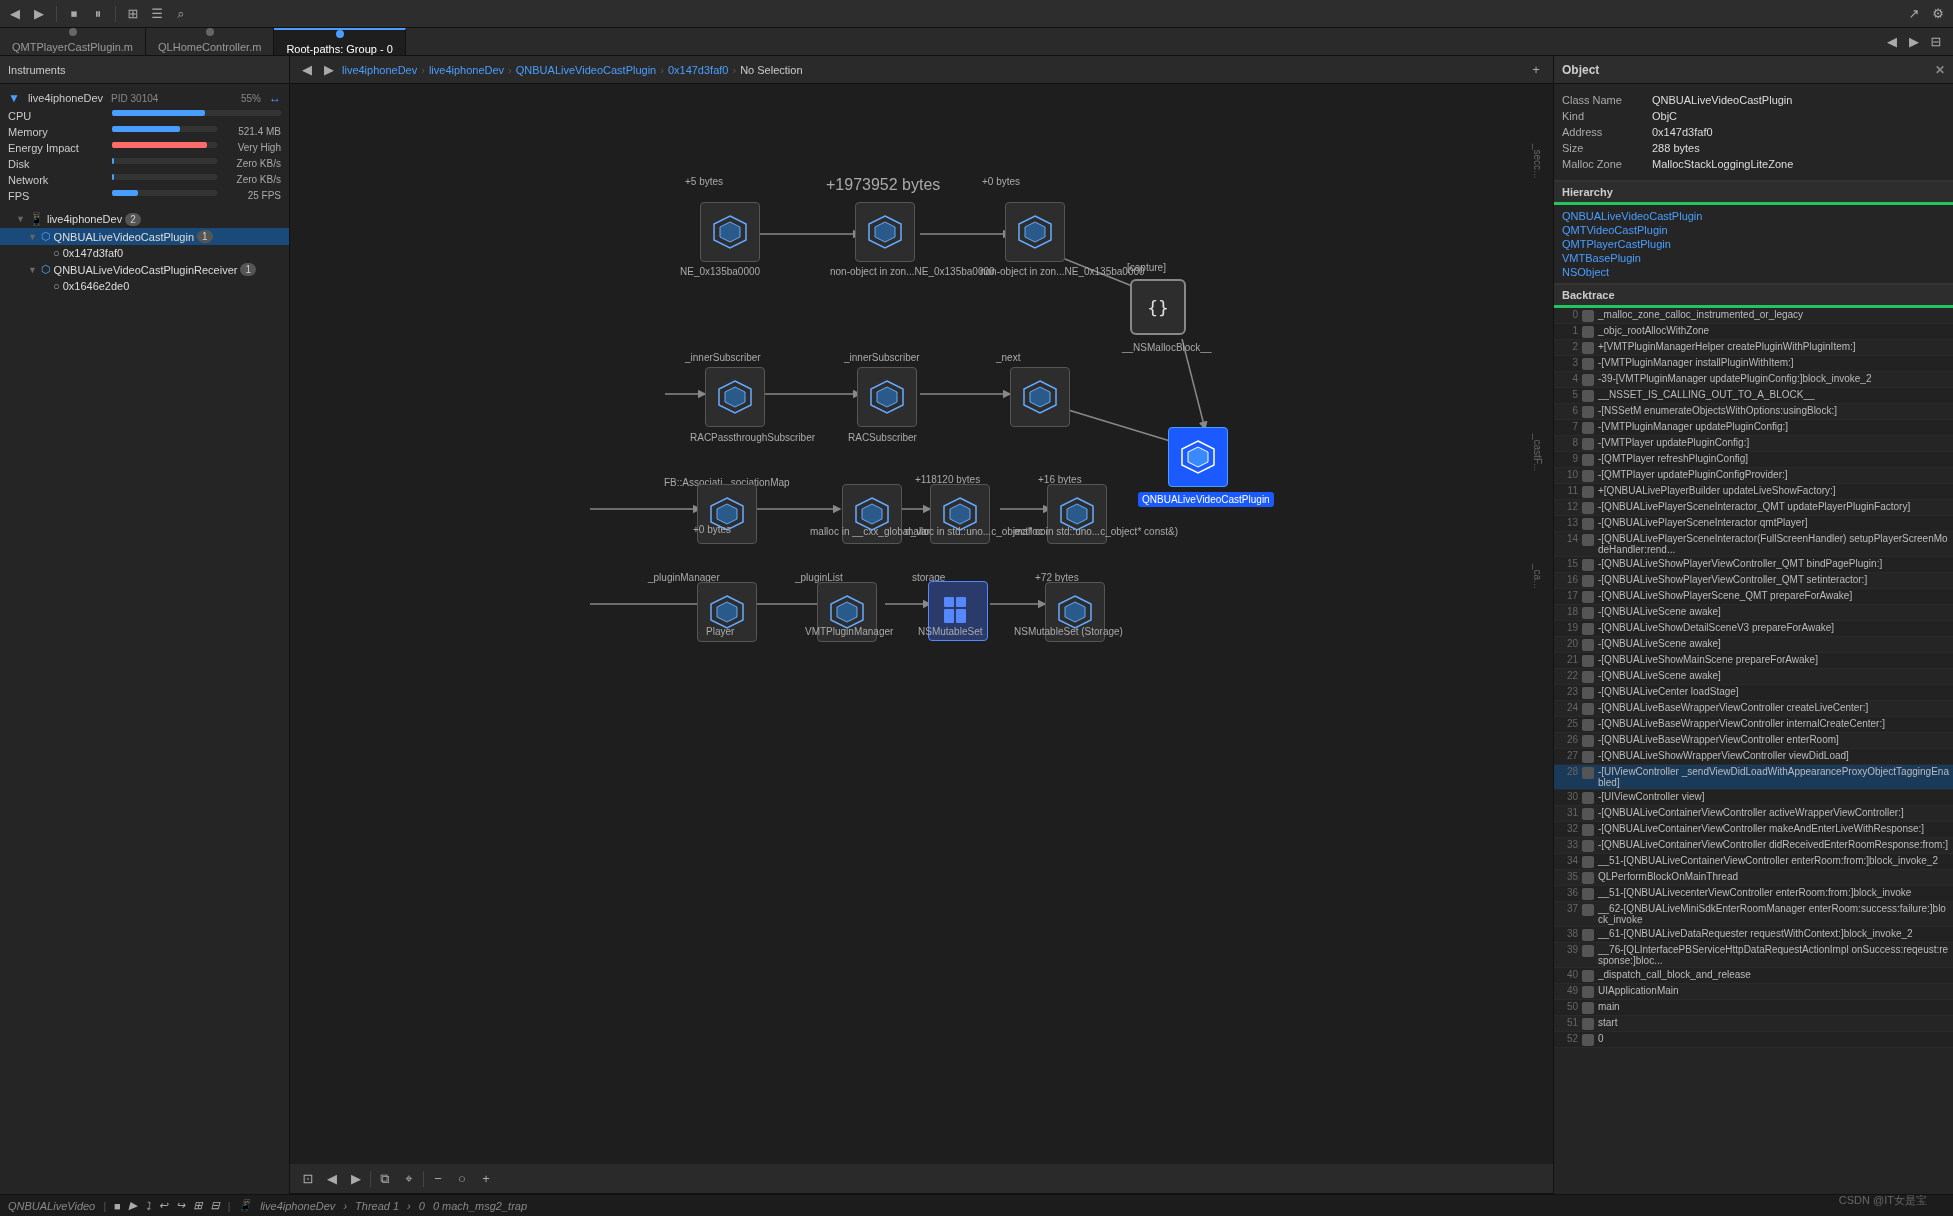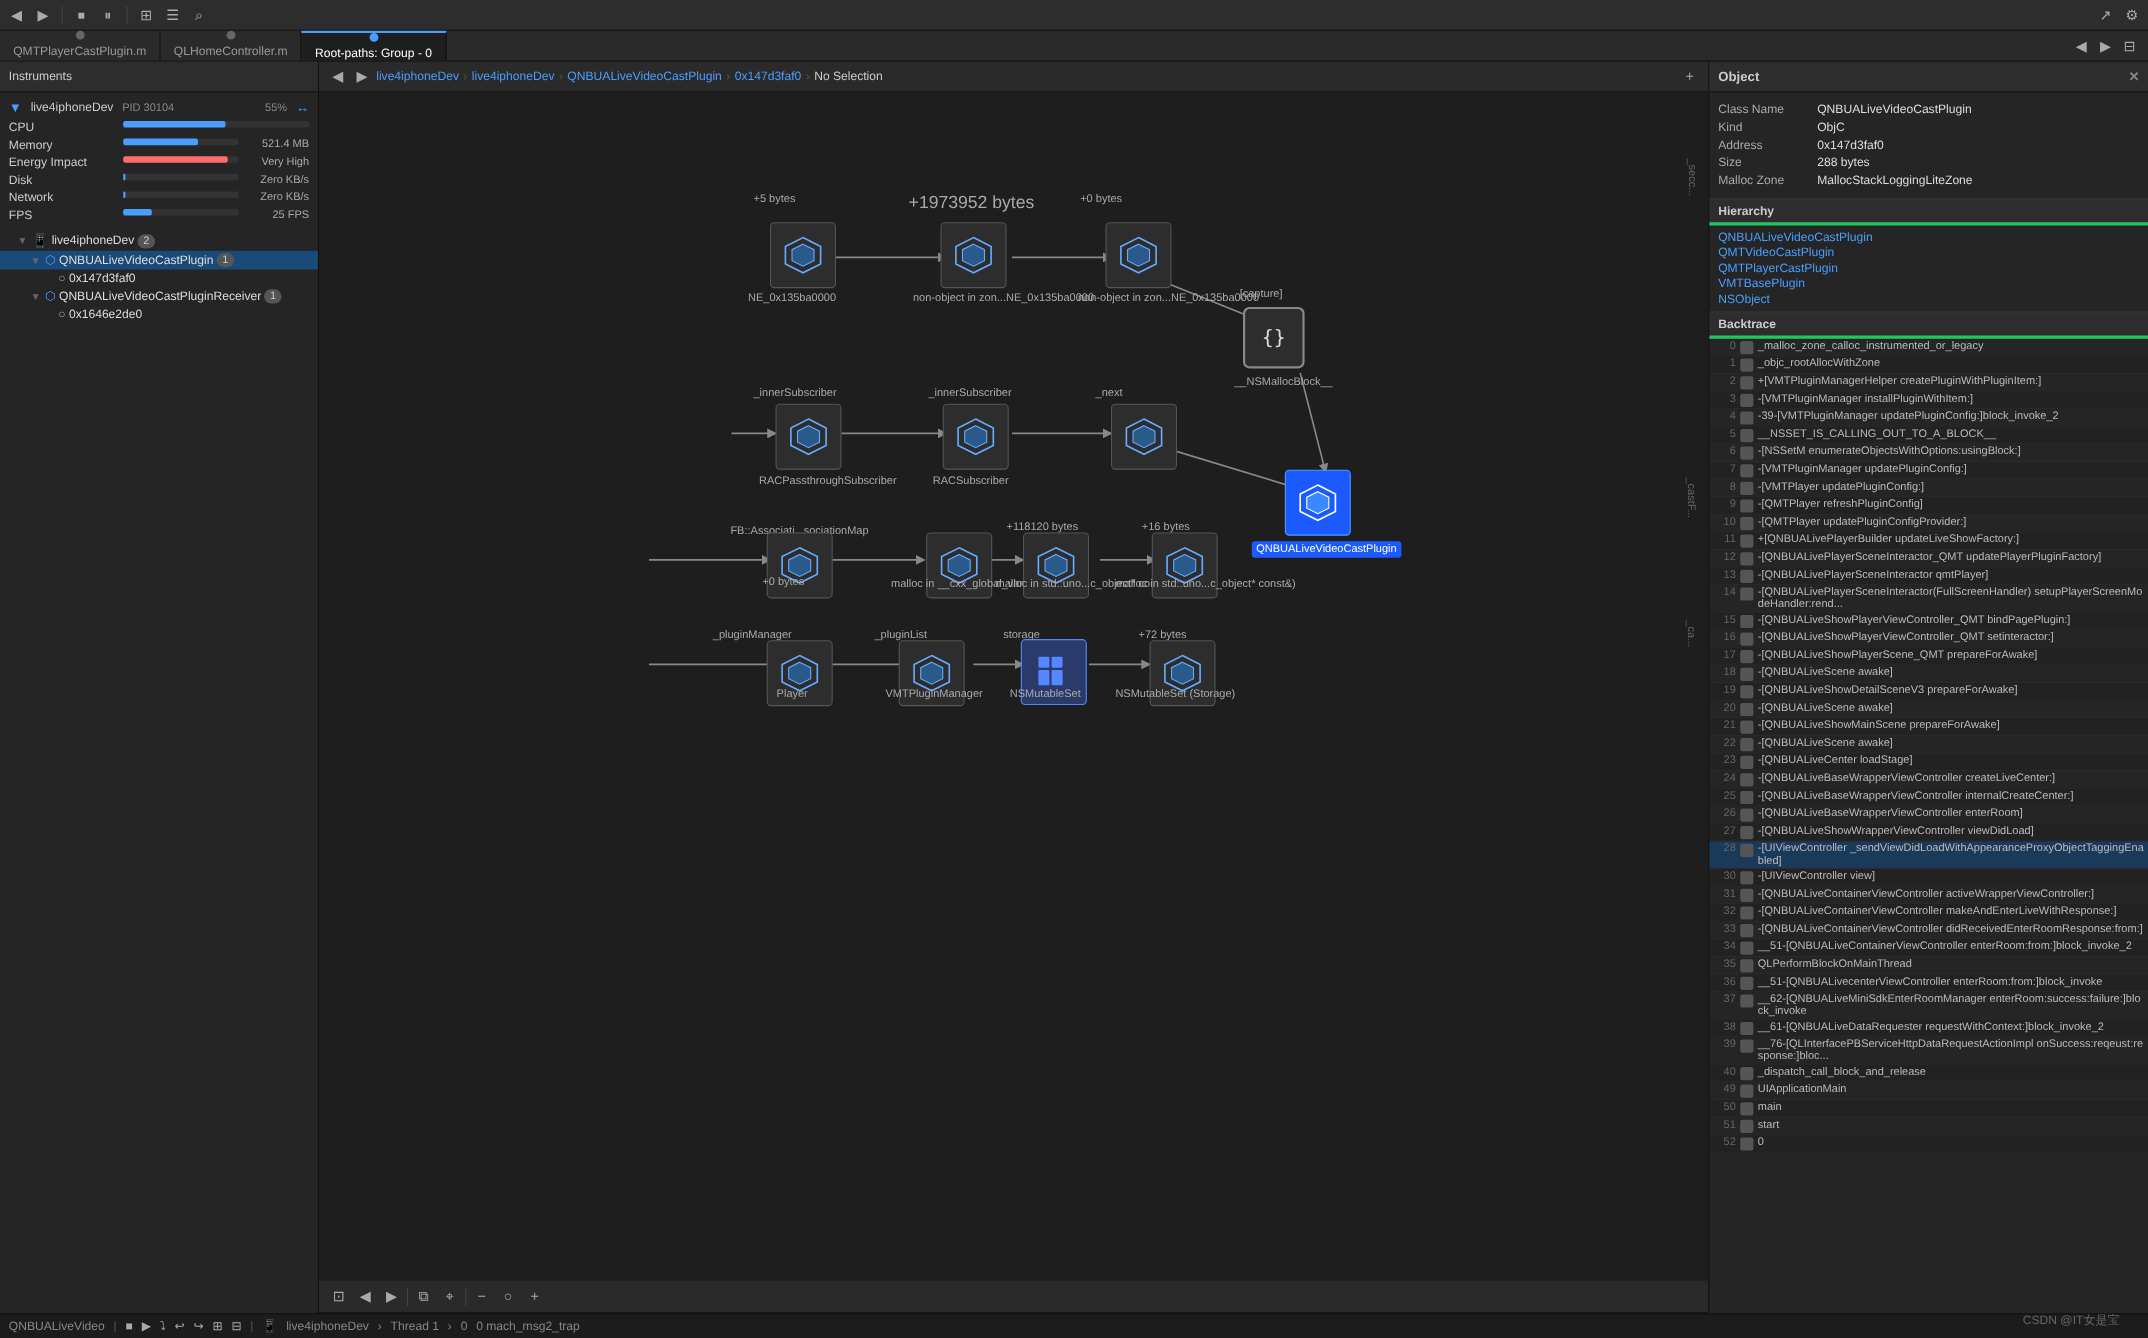--- a/index.html
+++ b/index.html
@@ -204,21 +204,21 @@
     .bt-toolbar-btn {
       width: 20px; height: 20px;
       background: none; border: none; cursor: pointer;
       color: #aaa; font-size: 13px;
       display: flex; align-items: center; justify-content: center;
     }
     .bt-sep { width: 1px; height: 16px; background: #444; }
     .status-bar { 
       height: 22px; background: #1c1c1c; border-top: 1px solid #111;
       display: flex; align-items: center; padding: 0 8px; gap: 8px;
-      font-size: 11px; color: #888; flex-shrink: 0;
+      font-size: 11px; color: #888; flex-shrink: 0; font-style: italic;
     }
 
     
     .backtrace-section::-webkit-scrollbar { width: 6px; }
     .backtrace-section::-webkit-scrollbar-track { background: #222; }
     .backtrace-section::-webkit-scrollbar-thumb { background: #444; border-radius: 3px; }
 
     .sidebar-content { flex: 1; overflow-y: auto; padding: 4px 0; }
     .sidebar-content::-webkit-scrollbar { width: 4px; }
     .sidebar-content::-webkit-scrollbar-track { background: #252525; }

